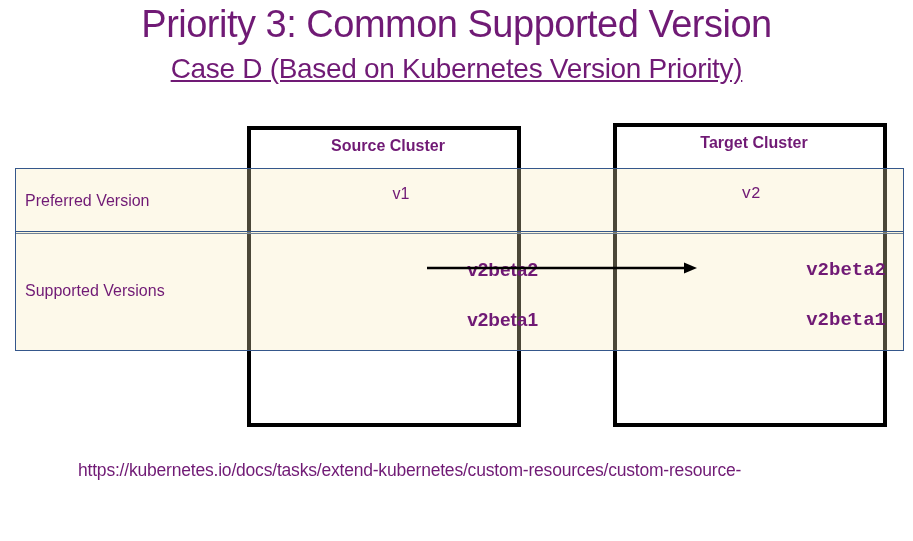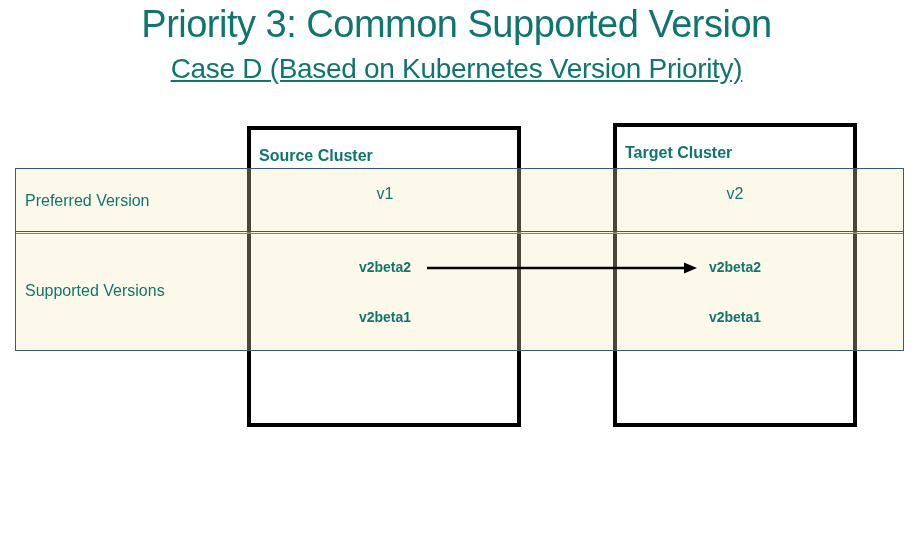--- a/index.html
+++ b/index.html
@@ -2,21 +2,21 @@
 <html><head>
 <meta charset="utf-8">
 <style>
   html, body { margin: 0; padding: 0; background: #ffffff; }
   .slide {
     position: relative;
     width: 913px;
     height: 541px;
     background: #ffffff;
     font-family: "Liberation Sans", sans-serif;
-    color: #0f766e;
+    color: #701a75;
     overflow: hidden;
   }
   .title {
     position: absolute;
     top: 3px; left: 0;
     width: 100%;
     text-align: center;
     font-size: 38px;
     font-weight: 400;
     letter-spacing: -0.5px;
@@ -34,24 +34,24 @@
     text-decoration: underline;
   }
   .cluster-box {
     position: absolute;
     box-sizing: border-box;
     border: 4px solid #000000;
     background: transparent;
     z-index: 1;
   }
   .box-source { left: 247px; top: 126px; width: 274px; height: 301px; }
-  .box-target { left: 613px; top: 123px; width: 244px; height: 304px; }
+  .box-target { left: 613px; top: 123px; width: 274px; height: 304px; }
   .cluster-header {
-    margin-top: 17px;
-    text-align: left;
+    margin-top: 7px;
+    text-align: center;
     font-weight: bold;
     font-size: 16px;
     padding-left: 8px;
   }
   .band {
     position: absolute;
     left: 15px;
     width: 889px;
     box-sizing: border-box;
     border: 1.5px solid #35578B;
@@ -66,25 +66,26 @@
     height: 100%;
     display: flex;
     align-items: center;
     font-size: 16px;
     white-space: nowrap;
   }
   .cell {
     position: absolute;
     text-align: center;
     font-size: 16px;
+    padding-left: 16px;
   }
   .cell-src { left: 232px; width: 274px; }
-  .cell-tgt { left: 584px; width: 270px; }
+  .cell-tgt { left: 584px; width: 270px; font-family: Liberation Mono, monospace; }
   .band-preferred .cell { top: 0; line-height: 50px; }
-  .v-item { font-weight: bold; font-size: 14px; }
+  .v-item { font-weight: bold; font-size: 19px; text-align: right; }
   .sup-top { top: 27px; }
   .sup-bottom { top: 77px; }
   .arrow-layer {
     position: absolute;
     left: 0; top: 0;
     width: 913px; height: 541px;
     z-index: 3;
     pointer-events: none;
   }
   .footer {
@@ -124,15 +125,16 @@
     <span class="cell cell-tgt v-item sup-top">v2beta2</span>
     <span class="cell cell-tgt v-item sup-bottom">v2beta1</span>
   </div>
 
   <svg class="arrow-layer" viewBox="0 0 913 541" xmlns="http://www.w3.org/2000/svg">
     <line x1="427" y1="268" x2="686" y2="268" stroke="#000000" stroke-width="2.6"></line>
     <polygon points="697,268 684,262.4 684,273.6" fill="#000000"></polygon>
   </svg>
 
   <div class="footer">
+    <div>https://kubernetes.io/docs/tasks/extend-kubernetes/custom-resources/custom-resource-</div>
   </div>
 
 </div>
 
 </body></html>

